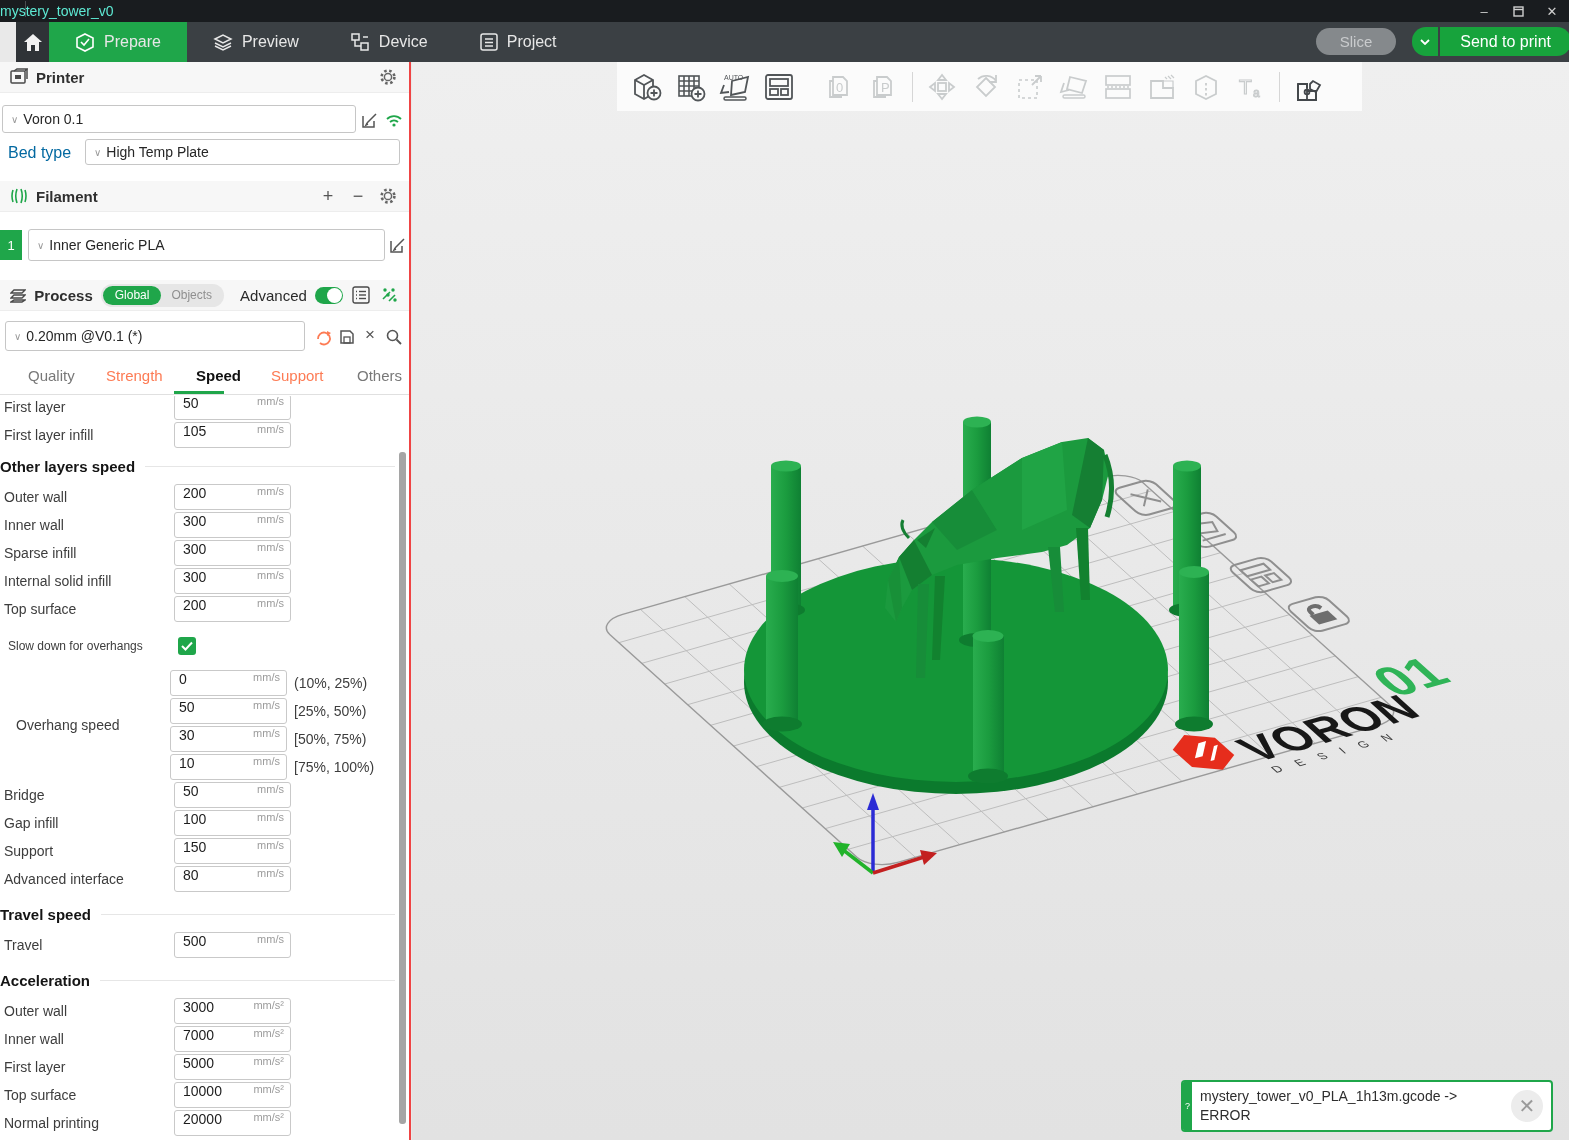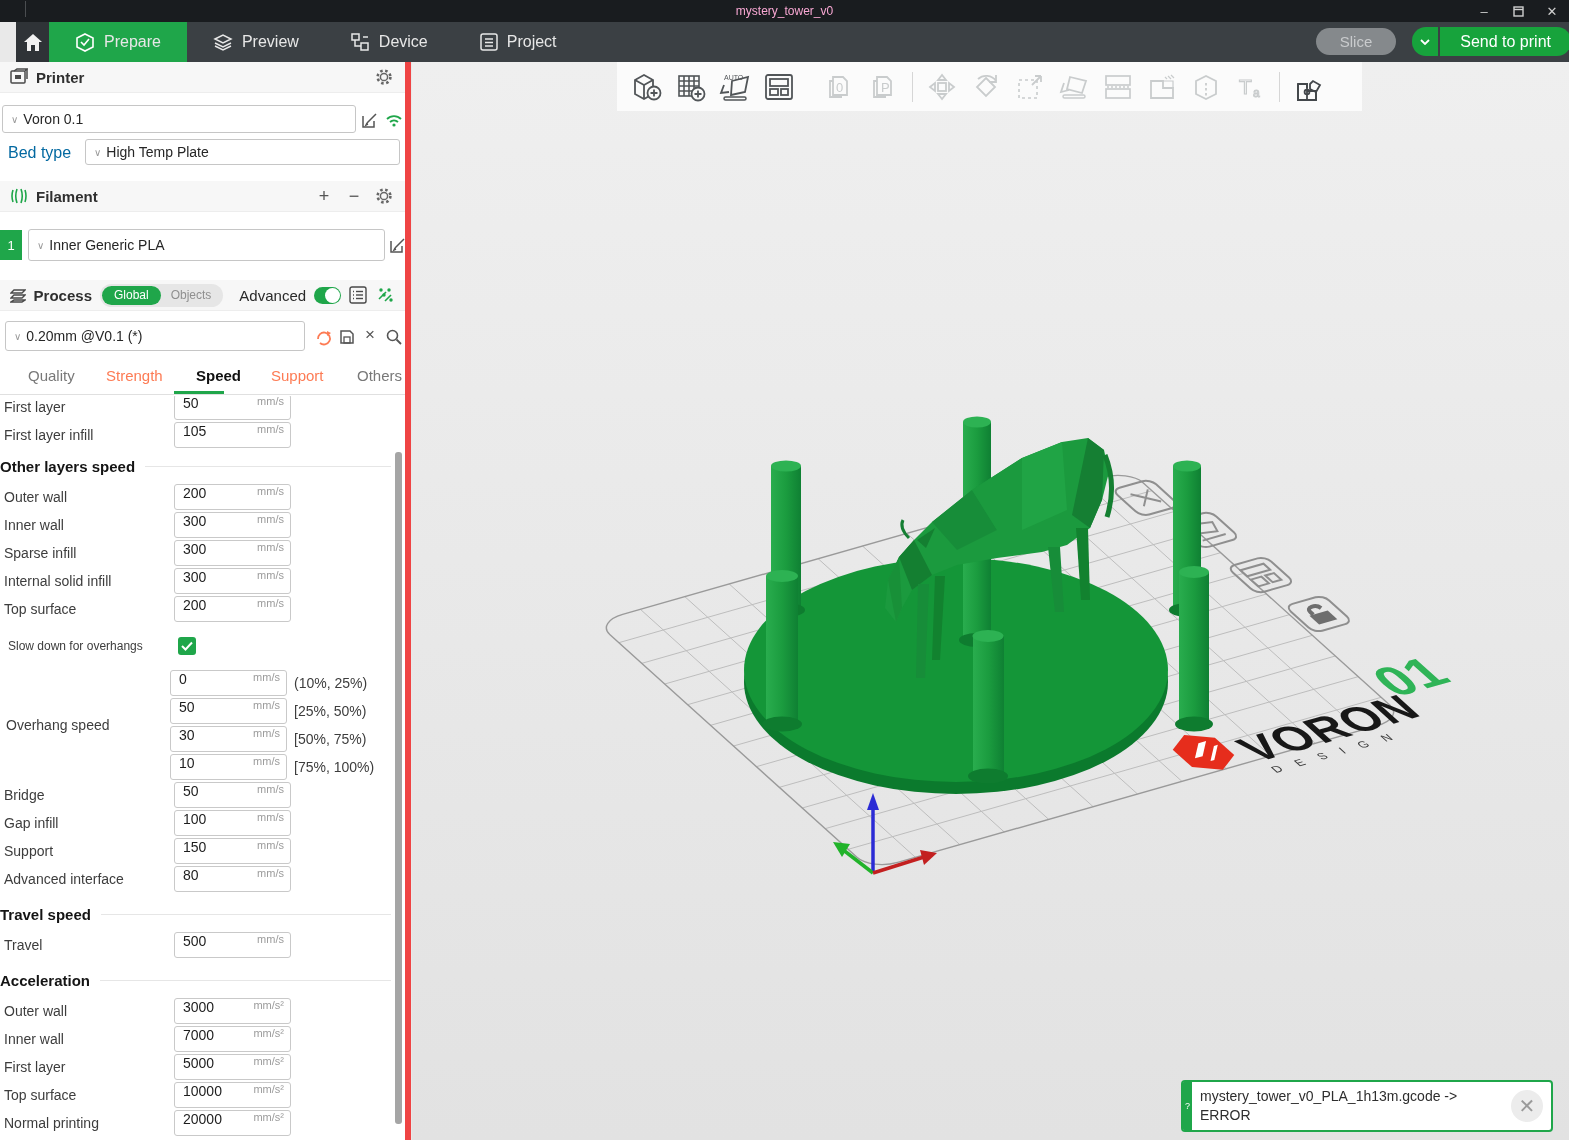--- a/index.html
+++ b/index.html
@@ -4,37 +4,37 @@
 <style>
   * { margin:0; padding:0; box-sizing:border-box; }
   html,body { width:1569px; height:1140px; overflow:hidden; font-family:"Liberation Sans", sans-serif; }
   .app { position:relative; width:1569px; height:1140px; background:#e9e9e9; }
 
   
   .titlebar { position:absolute; left:0; top:0; width:1569px; height:22px; background:#191c1f; display:flex; align-items:center; color:#e8e8e8; font-size:12px; }
   .tb-left { display:flex; align-items:center; gap:6px; padding-left:14px;flex-direction:column; }
   .tb-sep { width:1px; height:16px; background:#4a4d50; margin:0 10px; }
   .tb-ico { width:22px; height:18px; display:flex; align-items:center; justify-content:center; cursor:pointer; }
-  .tb-title { position:absolute; left:0; right:0; text-align:center; font-size:12px; color:#f9a8d4; pointer-events:none; }
+  .tb-title { position:absolute; left:0; right:0; text-align:left; font-size:14px; color:#5eead4; pointer-events:none; }
   .tb-win { position:absolute; right:0; top:0; display:flex; height:22px; }
   .tb-win > div { width:34px; height:22px; display:flex; align-items:center; justify-content:center; color:#cfcfcf; font-size:13px; cursor:pointer; }
 
   
   .tabbar { position:absolute; left:16px; top:22px; width:1569px; height:40px; background:#3b4044; display:flex; align-items:stretch; }
   .home { width:33px; display:flex; align-items:center; justify-content:center; background:#2f3337; cursor:pointer; }
   .mtab { display:flex; align-items:center; gap:9px; padding:0 26px; color:#e7e7e7; font-size:16px; cursor:pointer; }
   .mtab.active { background:#1fa64a; }
   .tab-actions { position:absolute; right:14px; top:5px; display:flex; align-items:center; gap:16px; }
   .btn-slice { background:#85898c; color:#c9cbcd; border-radius:15px; height:27px; padding:0 24px; font-size:15px; display:flex; align-items:center; cursor:default; }
   .btn-send-group { display:flex; height:29px; }
   .btn-send-chevron { width:26px; background:#17a33c; border-radius:14px 0 0 14px; display:flex; align-items:center; justify-content:center; margin-right:2px; cursor:pointer; }
   .btn-send { background:#17a33c; color:#fff; border-radius:0 14px 14px 0; padding:0 20px; font-size:16px; display:flex; align-items:center; cursor:pointer; }
 
   
-  .sidepanel { position:absolute; left:0; top:62px; width:411px; bottom:0; background:#ffffff; border-right:6px solid #ef4444; }
+  .sidepanel { position:absolute; left:0; top:62px; width:411px; bottom:0; background:#ffffff; border-right:2px solid #ef4444; }
   .sec-head { position:absolute; left:0; width:100%; height:31px; background:#f7f7f7; border-bottom:1px solid #ededed; display:flex; align-items:center; padding:0 10px; gap:8px; }
   .sec-title { font-size:15px; font-weight:bold; color:#2f2f2f; }
   .sec-spacer { flex:1; }
   .mini-btn { width:22px; height:22px; display:flex; align-items:center; justify-content:center; color:#555; font-size:18px; cursor:pointer; }
   .combo { height:28px; border:1px solid #c6c6c6; border-radius:3px; background:#fff; display:flex; align-items:center; padding:0 8px; gap:5px; font-size:14px; color:#262626; cursor:pointer; }
   .combo .chev { color:#9a9a9a; font-size:10px; }
   .icon-btn { width:20px; height:20px; display:flex; align-items:center; justify-content:center; cursor:pointer; }
   .slot-badge { position:absolute; left:0; width:22px; height:30px; background:#1fa64a; color:#fff; font-size:13px; display:flex; align-items:center; justify-content:center; }
   .scope-pill { background:#e6e6e6; border-radius:12px; height:23px; display:flex; align-items:center; padding:2px; cursor:pointer; }
   .scope-on { background:#1fa64a; color:#fff; border-radius:11px; height:19px; padding:0 12px; font-size:12px; display:flex; align-items:center; }
@@ -56,21 +56,21 @@
   .pinput .unit { margin-left:auto; font-size:11px; color:#9b9b9b; }
   .range { margin-left:7px; font-size:14px; color:#3d3d3d; }
   .psec { height:34px; display:flex; align-items:center; }
   .psec.mt { margin-top:4px; }
   .psec .t { font-size:15px; font-weight:bold; color:#141414; }
   .psec .line { flex:1; height:1px; background:#e6e6e6; margin-left:10px; }
   .chkrow { height:46px; display:flex; align-items:center; padding-left:8px; }
   .chkrow .lbl { width:170px; font-size:12px; color:#3d3d3d; line-height:18px; }
   .checkbox { width:18px; height:18px; background:#1fa64a; border-radius:3px; display:flex; align-items:center; justify-content:center; cursor:pointer; }
   .ovgroup { display:flex; }
-  .ovgroup .lbl { width:170px; font-size:14px; color:#3d3d3d; display:flex; align-items:center; padding-left:6px; }
+  .ovgroup .lbl { width:170px; font-size:14px; color:#3d3d3d; display:flex; align-items:center; padding-left:16px; }
   .scroll-thumb { position:absolute; right:3px; top:390px; width:7px; height:672px; background:#a5a5a5; border-radius:3px; cursor:pointer; }
 
   
   .viewport { position:absolute; left:412px; top:62px; right:0; bottom:0; background:linear-gradient(#efefef, #e2e2e2); overflow:hidden; }
   .vtoolbar { position:absolute; left:205px; top:0; width:745px; height:49px; background:#fbfbfb; display:flex; align-items:center; padding:0 8px; }
   .tbtn { width:44px; height:44px; display:flex; align-items:center; justify-content:center; cursor:pointer; }
   .tbtn.dis { cursor:default; }
   .vt-sep { width:1px; height:30px; background:#d6d6d6; margin:0 7px; }
   .g1gap { width:16px; }
   .scene { position:absolute; left:0; top:-2px; width:1158px; height:1080px; }

